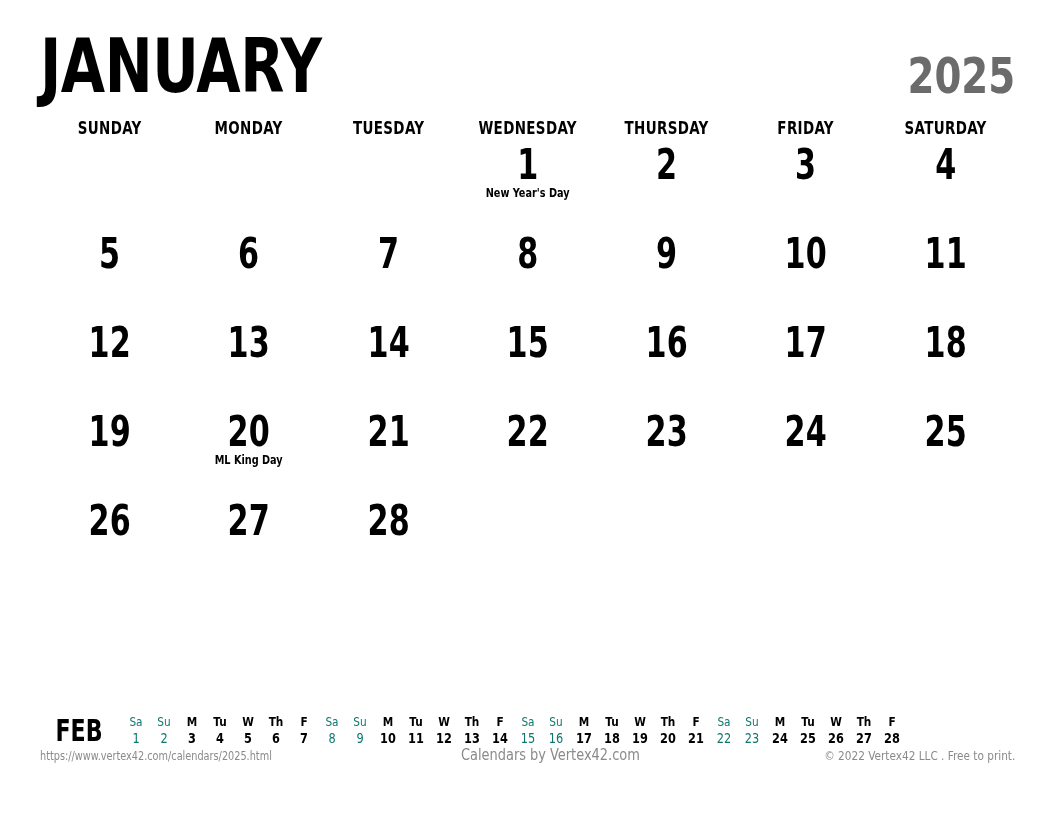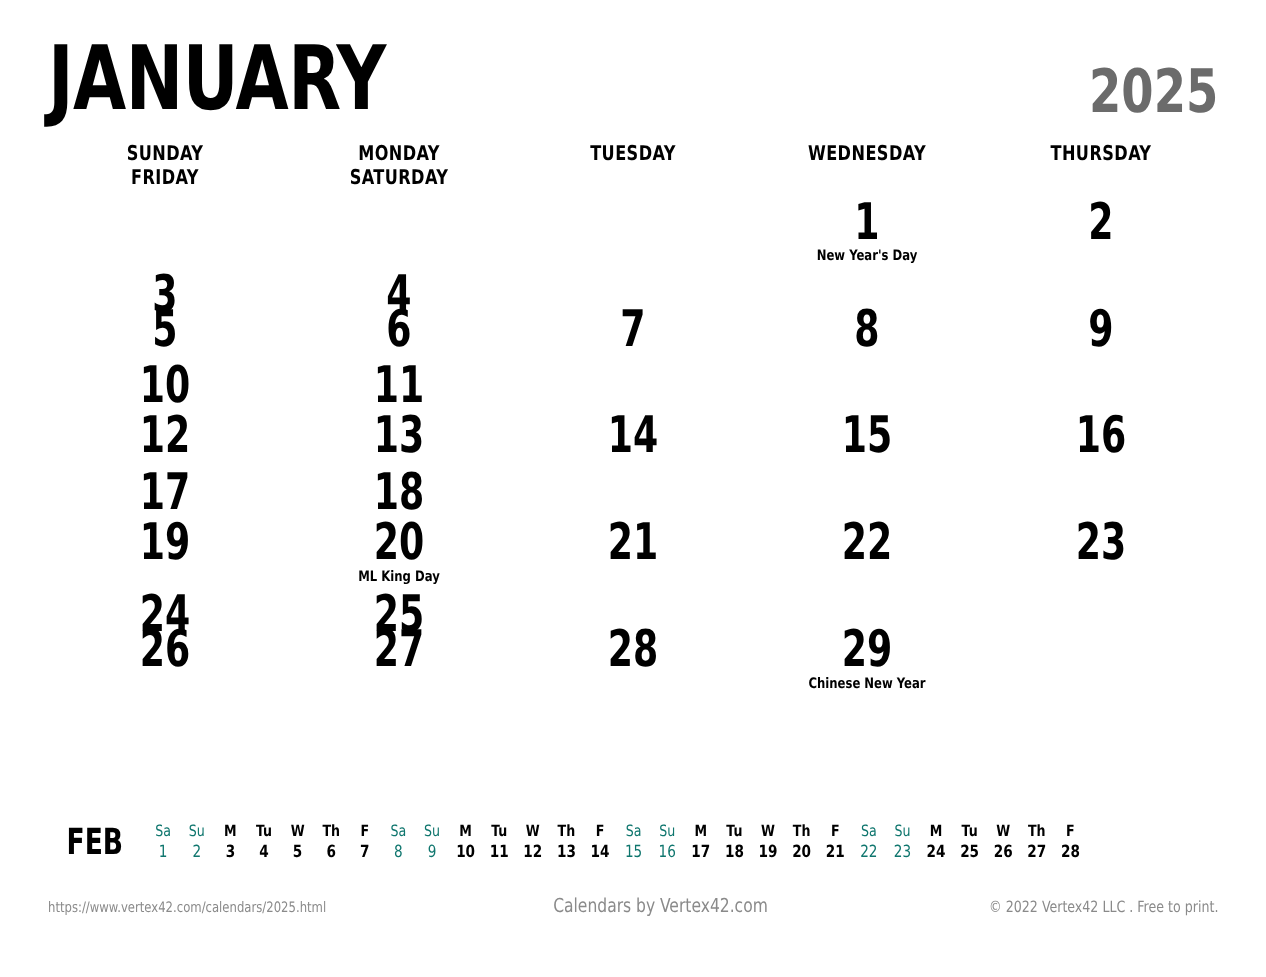--- a/index.html
+++ b/index.html
@@ -50,21 +50,21 @@
     line-height: 0.95;
     color: #6b6b6b;
     transform: scaleX(0.86);
     transform-origin: right bottom;
     white-space: nowrap;
   }
 
   
   .weekdays, .week {
     display: grid;
-    grid-template-columns: repeat(5, 1fr);
+    grid-template-columns: repeat(7, 1fr);
   }
   .weekdays {
     margin-top: 18px;
   }
   .weekday {
     text-align: center;
     font-family: "DejaVu Sans Condensed", "Liberation Sans Narrow", "Liberation Sans", sans-serif;
     font-weight: 700;
     font-size: 17px;
     letter-spacing: 0.4px;
@@ -99,21 +99,21 @@
     color: #000000;
     transform: scaleX(0.90);
     white-space: nowrap;
   }
 
   
   .ministrip {
     position: absolute;
     left: 40px;
     right: 40px;
-    top: 686px;
+    top: 714px;
     display: flex;
     align-items: center;
   }
   .mini-label {
     font-family: "DejaVu Sans Condensed", "Liberation Sans Narrow", "Liberation Sans", sans-serif;
     font-weight: 700;
     font-size: 30px;
     line-height: 1;
     color: #000000;
     transform: scaleX(0.82);
@@ -273,24 +273,20 @@
       <div class="week">
         <div class="daycell">
           <span class="daynum">26</span>
         </div>
         <div class="daycell">
           <span class="daynum">27</span>
         </div>
         <div class="daycell">
           <span class="daynum">28</span>
         </div>
-        <div class="daycell">
-          <span class="daynum">29</span>
-          <span class="event">Chinese New Year</span>
-        </div>
         <div class="daycell empty">
           <span class="daynum"></span>
         </div>
       </div>
     </div>
 
   <div class="ministrip">
     <div class="mini-label">FEB</div>
     <div class="mini-days" id="mini-days">
         <div class="mini-day weekend">

